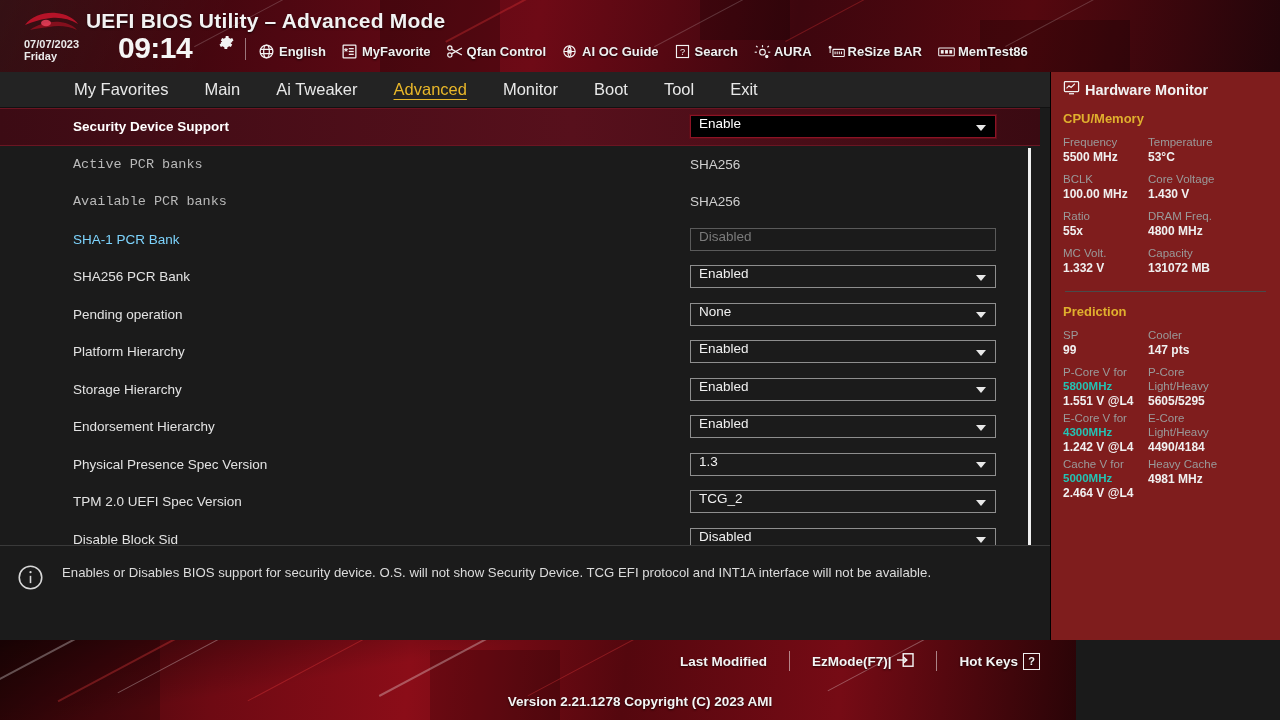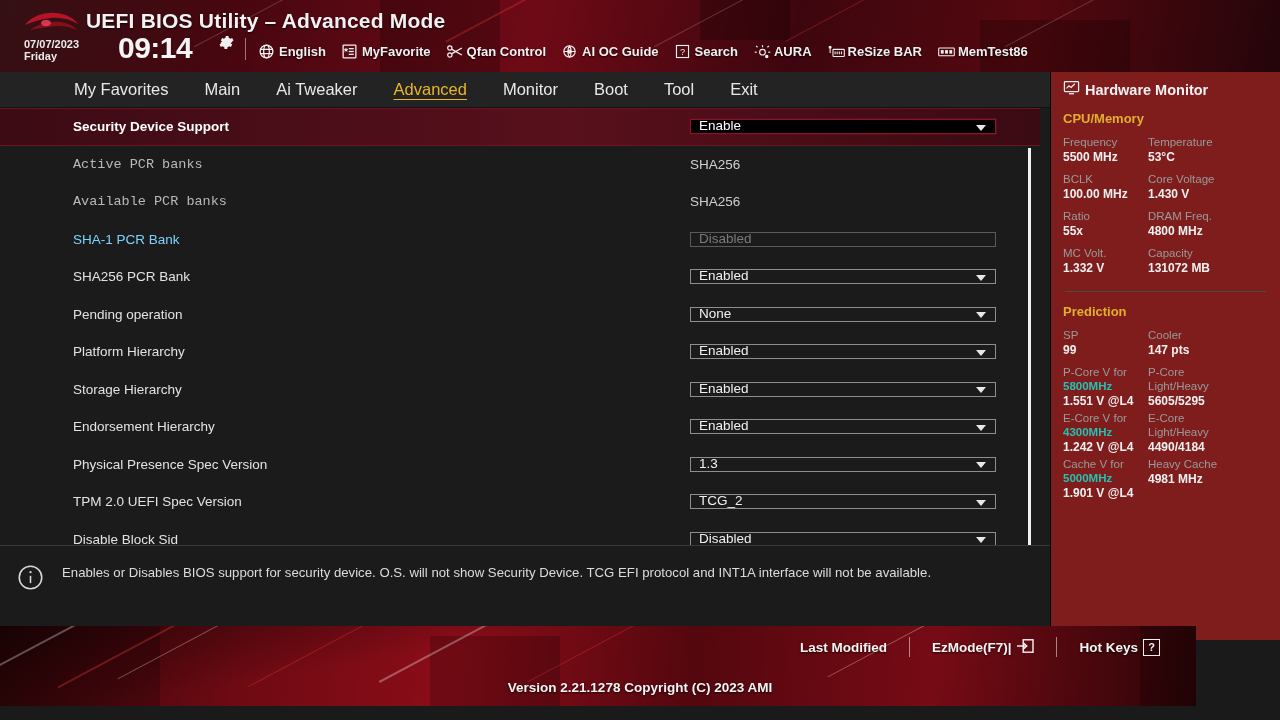--- a/index.html
+++ b/index.html
@@ -79,23 +79,23 @@
     position:absolute; left:73px; font-size:13.5px; color:#e2e2e2; white-space:nowrap;
   }
   .row.sel .name{ color:#ffffff; font-weight:bold; }
   .row.dim .name{ color:#7dd3fc; }
   .row.info .name{ color:#b9b9b9;font-family:Liberation Mono, monospace; }
   .row .plainval{
     position:absolute; left:690px; font-size:13.5px; color:#cfcfcf;
   }
 
   .dd{
-    position:absolute; left:690px; width:306px; height:15px;
+    position:absolute; left:690px; width:306px; height:23px;
     background:#1b1b1b; border:1px solid #8e8e8e;
-    display:flex; align-items:flex-end; padding:0 8px;
+    display:flex; align-items:flex-start; padding:0 8px;
   }
   .dd .v{ font-size:13.5px; color:#f0f0f0; }
   .row.sel .dd{ background:#000000; border:1px solid #8c1325; box-shadow:0 0 0 1px #5e0d18; }
   .row.sel .dd .v{ color:#ffffff; }
   .dd .caret{
     position:absolute; right:9px; top:50%; margin-top:-2px;
     width:0; height:0; border-left:5px solid transparent; border-right:5px solid transparent;
     border-top:6px solid #e8e8e8;
   }
   .dd.disabled{ border:1px solid #5a5a5a; }
@@ -129,21 +129,21 @@
   .hw-grid{ display:grid; grid-template-columns:85px 1fr; margin-top:9px; }
   .hw-cell{ margin-bottom:2px; }
   .hw-k{ font-size:11.5px; color:#9a9a9a; line-height:14px; }
   .hw-k.accent{ color:#23c3b4; font-weight:bold; }
   .hw-v{ font-size:12px; font-weight:bold; color:#f0f0f0; line-height:16px; }
   .hw-div{ height:1px; background:#4a4a4a; margin:13px 2px 0 2px; }
   .hw-tight{ margin-top:5px; }
 
   
   .footer{
-    position:absolute; left:0; top:626px; width:1196px; height:80px;
+    position:absolute; left:0; top:640px; width:1076px; height:80px;
     background:
       linear-gradient(170deg, rgba(0,0,0,.45) 0%, rgba(0,0,0,0) 35%),
       linear-gradient(95deg, #360609 0%, #6e0a13 20%, #8b0d18 38%, #54070e 58%, #760b15 78%, #2a0407 100%);
     overflow:hidden;
   }
   .footer .streak{ position:absolute; background:rgba(255,255,255,.30); transform:rotate(62deg); transform-origin:0 0; }
   .footer .streak.red{ background:rgba(255,70,70,.30); }
   .footer .blk{ position:absolute; background:rgba(0,0,0,.20); }
   .foot-right{
     position:absolute; right:14px; top:8px; display:flex; align-items:center; gap:0;
@@ -508,21 +508,21 @@
       </div>
       <div class="hw-cell">
         <div class="hw-k">E-Core</div>
         <div class="hw-k">Light/Heavy</div>
         <div class="hw-v">4490/4184</div>
       </div>
 
       <div class="hw-cell">
         <div class="hw-k">Cache V for</div>
         <div class="hw-k accent">5000MHz</div>
-        <div class="hw-v">1.901 V @L4</div>
+        <div class="hw-v">2.464 V @L4</div>
       </div>
       <div class="hw-cell">
         <div class="hw-k">Heavy Cache</div>
         <div class="hw-v">4981 MHz</div>
       </div>
     </div>
 
   </div>
 
   <div class="footer">

